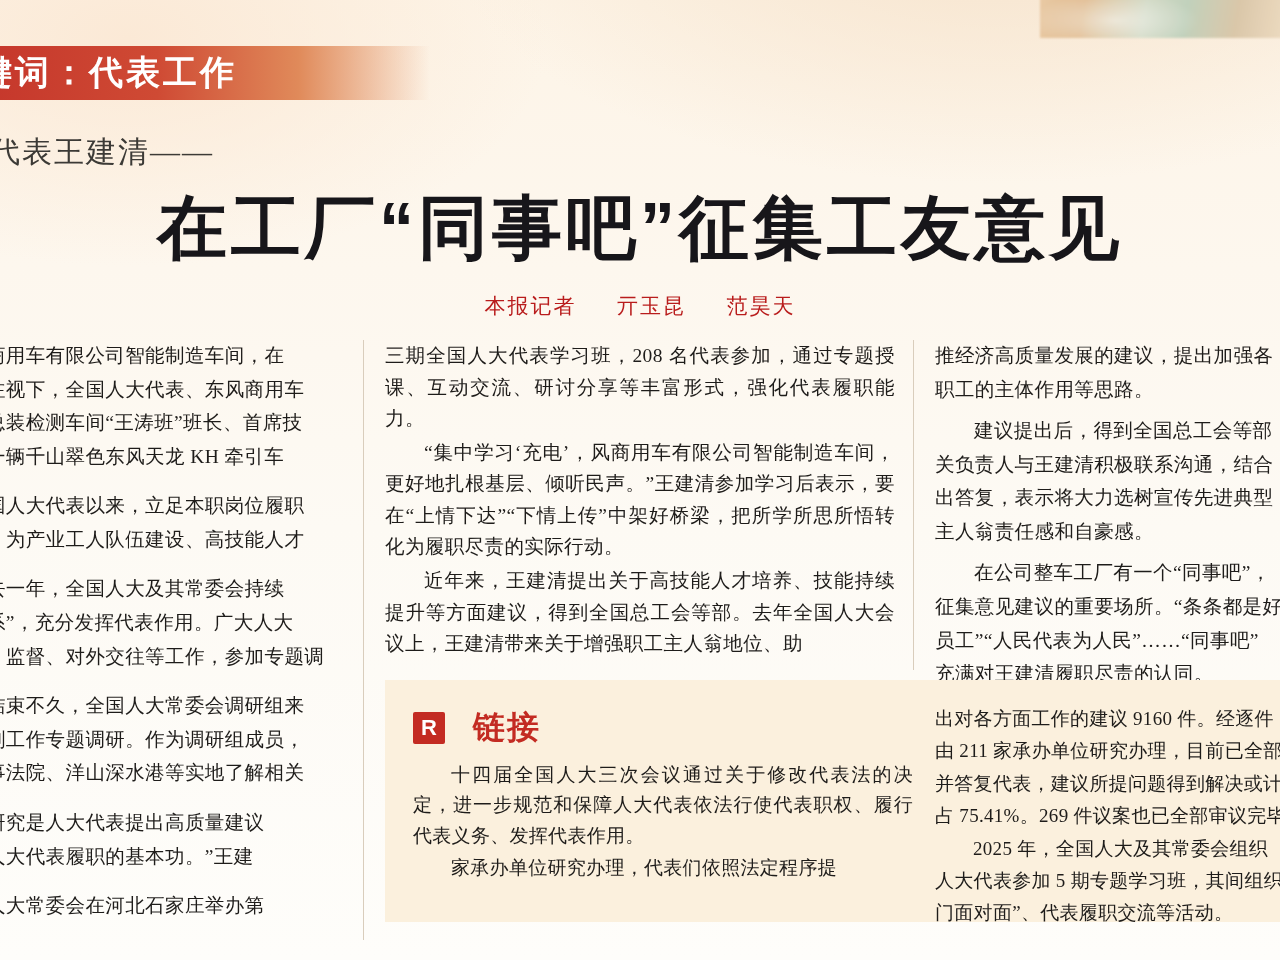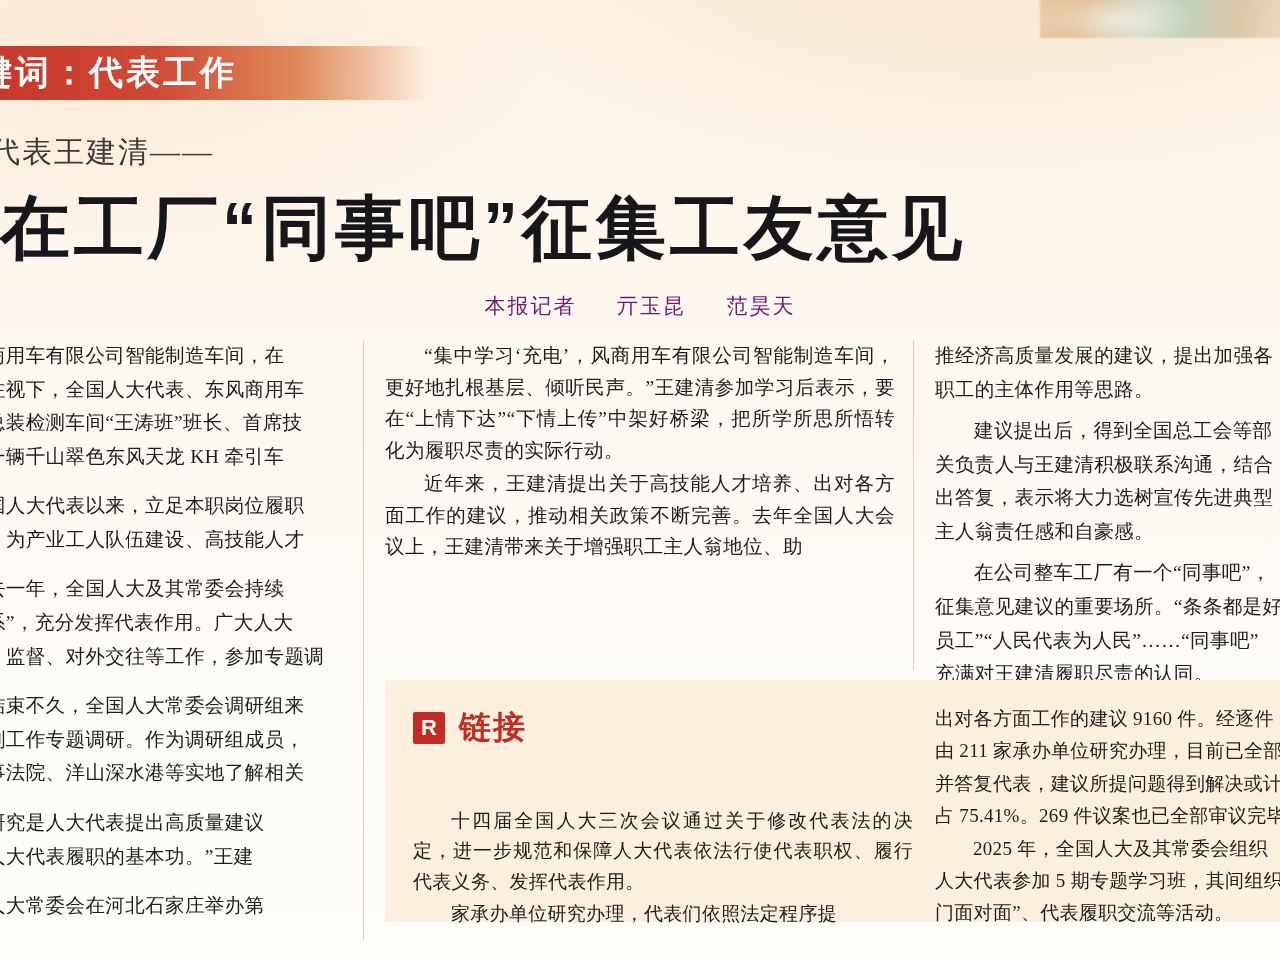--- a/index.html
+++ b/index.html
@@ -71,36 +71,37 @@
     font-size: 30px;
     color: #3c3a36;
     letter-spacing: 2px;
     white-space: nowrap;
   }
   .headline {
     position: absolute;
     top: 192px;
     left: 0;
     width: 1280px;
+    text-align: center;
     font-size: 70px;
     line-height: 1.05;
     font-weight: bold;
     letter-spacing: 4px;
     color: #17161a;
     font-family: "Liberation Sans", "DejaVu Sans", sans-serif;
     white-space: nowrap;
   }
   .byline {
     position: absolute;
     top: 292px;
     left: 0;
     width: 1280px;
     text-align: center;
     font-size: 21px;
-    color: #701a75;
+    color: #b91c1c;
     letter-spacing: 2px;
   }
   .byline .gap { display: inline-block; width: 26px; }
 
   
   .rule {
     position: absolute;
     width: 1px;
     background: #d9cdbc;
   }
@@ -147,38 +148,38 @@
     color: #fff;
     font-family: "Liberation Sans", "DejaVu Sans", sans-serif;
     font-weight: bold;
     font-size: 22px;
     display: flex;
     align-items: center;
     justify-content: center;
     border-radius: 2px;
   }
   .link-title {
-    margin-left: 14px;
+    margin-left: 28px;
     font-size: 32px;
     font-weight: bold;
     color: #c32b22;
     letter-spacing: 2px;
     font-family: "Liberation Sans", "DejaVu Sans", sans-serif;
   }
   .link-col {
     position: absolute;
     top: 80px;
     font-size: 19px;
     line-height: 1.6;
     color: #1e1c1a;
     text-align: justify;
     letter-spacing: .3px;
   }
   .link-col p { margin: 0 0 2px 0; text-indent: 2em; }
-  .link-col-a { left: 28px; width: 500px; margin-top: 46px; }
+  .link-col-a { left: 28px; width: 500px; }
   .link-col-b { left: 550px; width: 380px; top: 24px; }
 </style>
 </head>
 <body>
 
 <div class="page-bg"></div>
 <div class="bg-photo"></div>
 
 <div class="keyword-ribbon">
   <span class="kw-text">键词：代表工作</span>
@@ -215,22 +216,23 @@
   <p>审判工作专题调研。作为调研组成员，</p>
   <p>海事法院、洋山深水港等实地了解相关</p>
   <p style="height:14px"></p>
   <p>查研究是人大代表提出高质量建议</p>
   <p>是人大代表履职的基本功。”王建</p>
   <p style="height:14px"></p>
   <p>国人大常委会在河北石家庄举办第</p>
 </div>
 
 <div class="col col-2">
+  <p>三期全国人大代表学习班，208 名代表参加，通过专题授课、互动交流、研讨分享等丰富形式，强化代表履职能力。</p>
   <p class="indent">“集中学习‘充电’，风商用车有限公司智能制造车间，更好地扎根基层、倾听民声。”王建清参加学习后表示，要在“上情下达”“下情上传”中架好桥梁，把所学所思所悟转化为履职尽责的实际行动。</p>
-  <p class="indent">近年来，王建清提出关于高技能人才培养、出对各方面工作的建议，推动相关政策不断完善。去年全国人大会议上，王建清带来关于增强职工主人翁地位、助</p>
+  <p class="indent">近年来，王建清提出关于高技能人才培养、技能持续提升等方面建议，得到全国总工会等部。去年全国人大会议上，王建清带来关于增强职工主人翁地位、助</p>
 </div>
 
 <div class="col col-3">
   <p>推经济高质量发展的建议，提出加强各</p>
   <p>职工的主体作用等思路。</p>
   <p style="height:6px"></p>
   <p style="text-indent:2em">建议提出后，得到全国总工会等部</p>
   <p>关负责人与王建清积极联系沟通，结合</p>
   <p>出答复，表示将大力选树宣传先进典型</p>
   <p>主人翁责任感和自豪感。</p>

